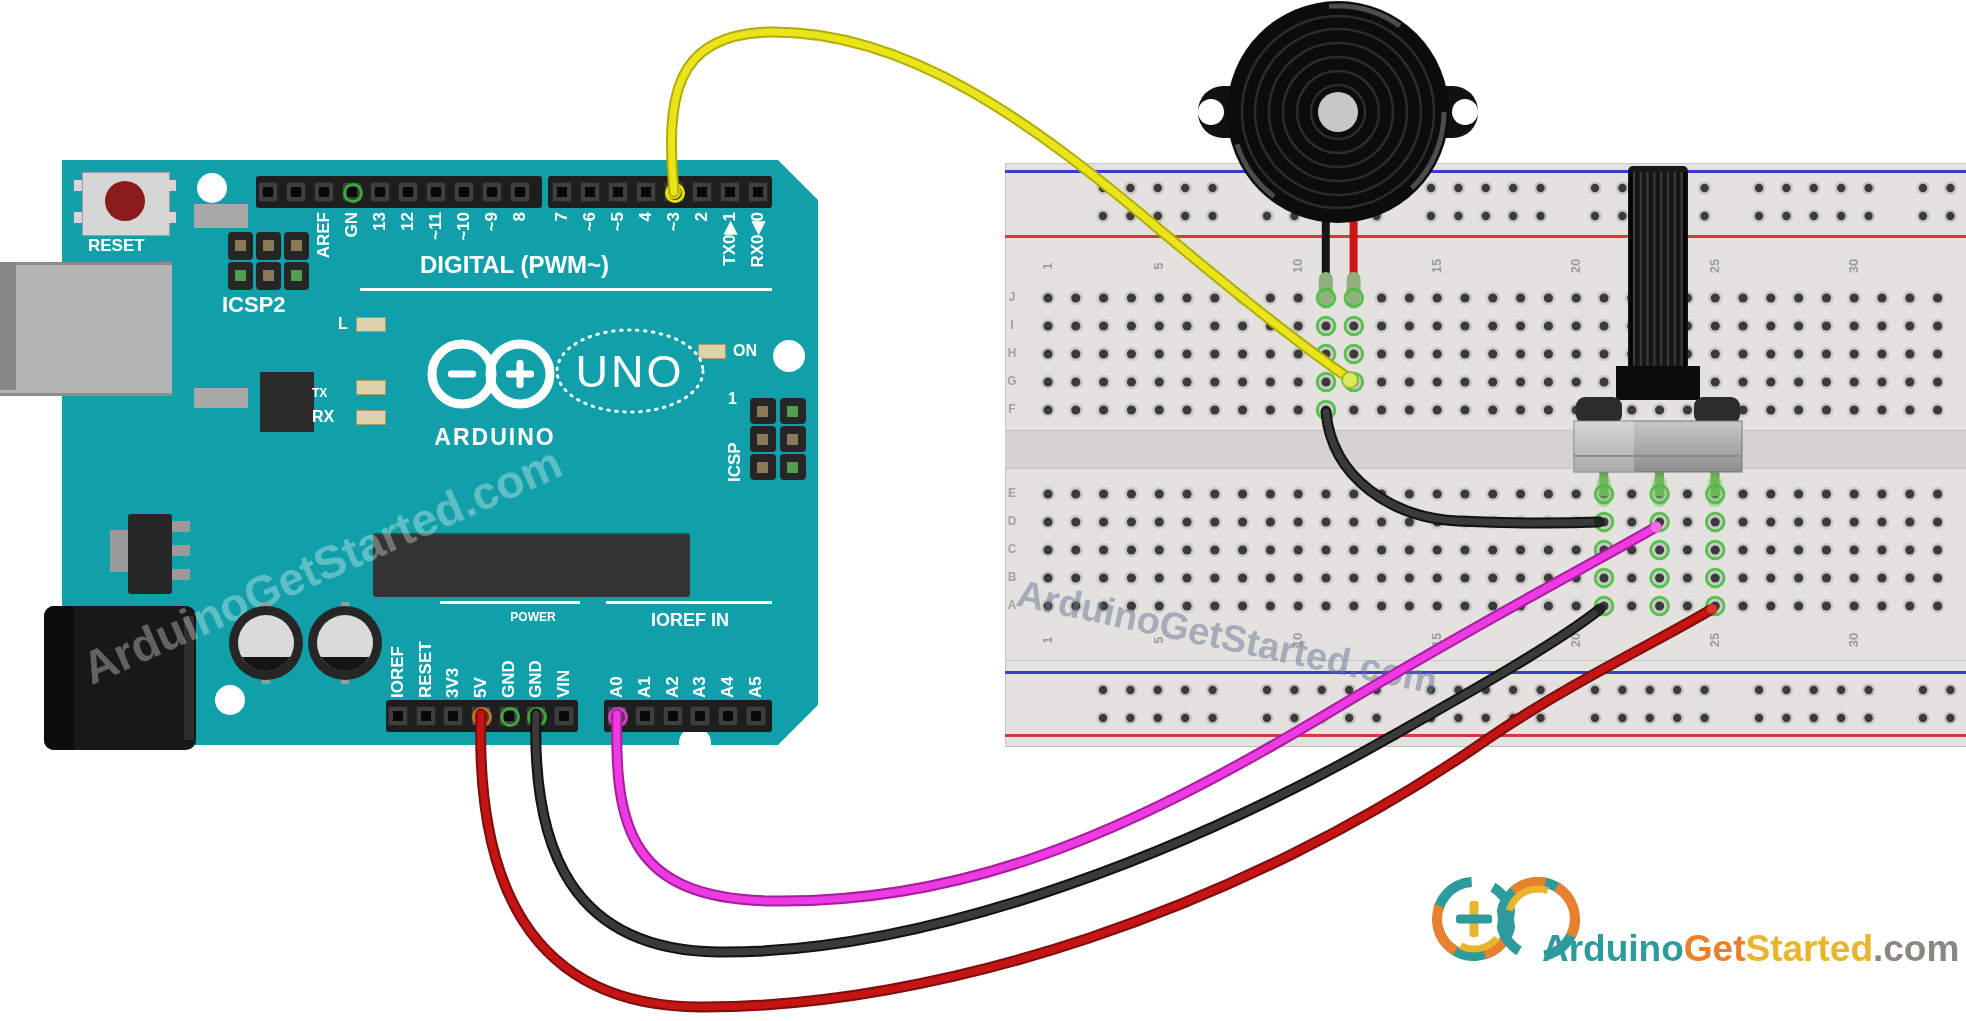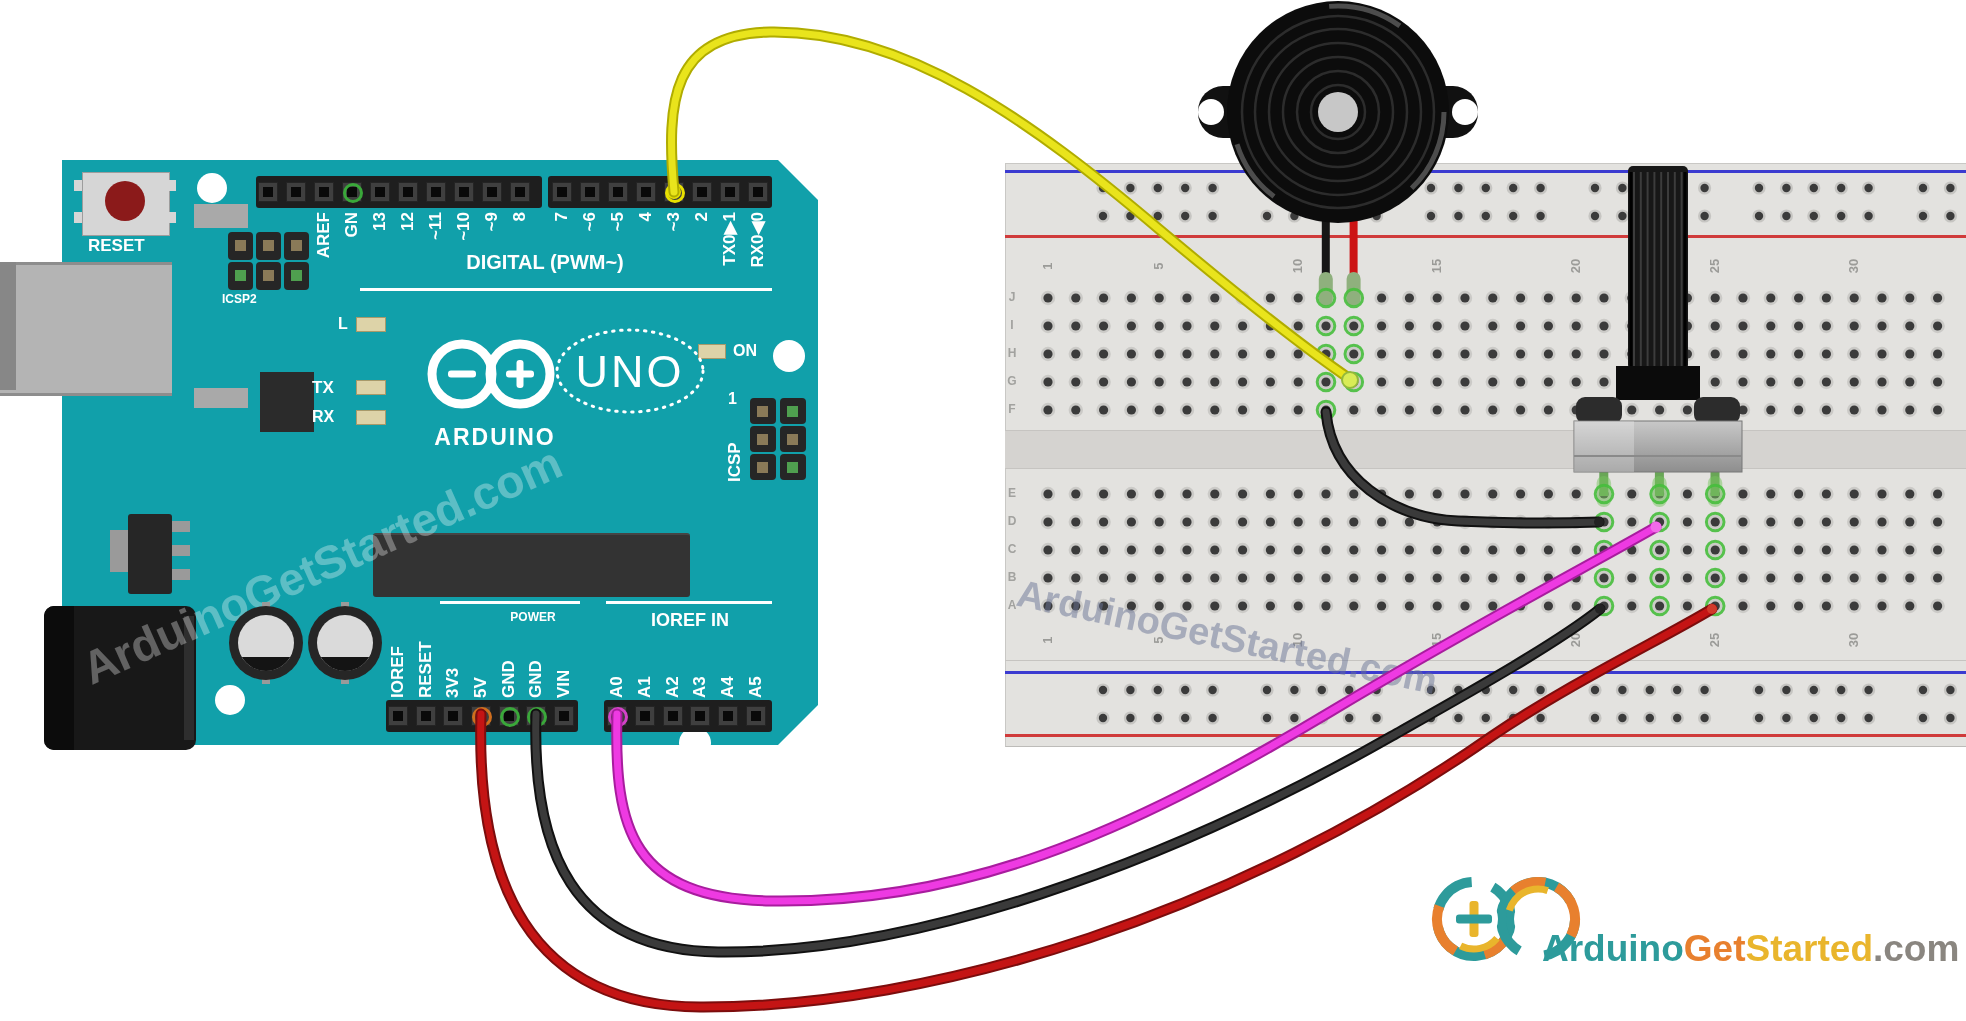--- a/index.html
+++ b/index.html
@@ -68,47 +68,47 @@
   <div class="abs" style="left:170px;top:521px;width:20px;height:11px;background:#9a9a9a;z-index:3"></div>
   <div class="abs" style="left:170px;top:545px;width:20px;height:11px;background:#9a9a9a;z-index:3"></div>
   <div class="abs" style="left:170px;top:569px;width:20px;height:11px;background:#9a9a9a;z-index:3"></div>
   <div class="abs" style="left:128px;top:514px;width:44px;height:80px;background:#262626;border-radius:3px;z-index:3"></div>
 
   <div class="abs" style="left:373px;top:533px;width:317px;height:62px;background:#333;border-radius:3px;border-top:2px solid #454545;z-index:3"></div>
   <div class="abs" style="left:260px;top:372px;width:54px;height:60px;background:#2b2b2b;z-index:3"></div>
 
   <div class="blabel" style="left:338px;top:315px;font-size:16px">L</div>
   <div class="led" style="left:356px;top:317px;width:30px;height:15px"></div>
-  <div class="blabel" style="left:312px;top:378px;font-size:17px">TX</div>
+  <div class="blabel" style="left:312px;top:386px;font-size:12px">TX</div>
   <div class="led" style="left:356px;top:380px;width:30px;height:15px"></div>
   <div class="blabel" style="left:312px;top:408px;font-size:16px">RX</div>
   <div class="led" style="left:356px;top:410px;width:30px;height:15px"></div>
   <div class="led" style="left:698px;top:344px;width:28px;height:15px"></div>
   <div class="blabel" style="left:733px;top:342px;font-size:16px">ON</div>
 
   <div class="mhole" style="left:197px;top:173px;width:30px;height:30px"></div>
   <div class="mhole" style="left:773px;top:340px;width:32px;height:32px"></div>
   <div class="mhole" style="left:215px;top:685px;width:30px;height:30px"></div>
   <div class="mhole" style="left:679px;top:727px;width:32px;height:32px"></div>
 
   <div class="blabel" style="left:410px;top:424px;width:170px;text-align:center;font-size:23px;letter-spacing:2px">ARDUINO</div>
 
-  <div class="blabel" style="left:420px;top:251px;width:250px;text-align:center;font-size:20px">DIGITAL (PWM~)</div>
+  <div class="blabel" style="left:420px;top:251px;width:250px;font-size:24px">DIGITAL (PWM~)</div>
   <div class="wline" style="left:360px;top:288px;width:412px"></div>
   <div class="wline" style="left:440px;top:601px;width:140px"></div>
   <div class="blabel" style="left:473px;top:610px;width:120px;text-align:center;font-size:12px">POWER</div>
   <div class="wline" style="left:606px;top:601px;width:166px"></div>
   <div class="blabel" style="left:620px;top:610px;width:140px;text-align:center;font-size:18px">IOREF IN</div>
 
   <div class="strip" style="left:256px;top:176px;width:286px;height:32px"></div>
   <div class="strip" style="left:548px;top:176px;width:224px;height:32px"></div>
   <div class="strip" style="left:386px;top:700px;width:192px;height:32px"></div>
   <div class="strip" style="left:604px;top:700px;width:168px;height:32px"></div>
 
-  <div class="blabel" style="left:222px;top:292px;font-size:12px">ICSP2</div>
+  <div class="blabel" style="left:222px;top:292px;font-size:22px">ICSP2</div>
   <div class="blabel" style="left:728px;top:390px;font-size:16px">1</div>
   <div class="vlabel" style="left:726px;top:482px;width:62px">ICSP</div>
 
   <div class="wm" id="wm-board">ArduinoGetStarted.com</div>
   <div class="wm" id="wm-bb">ArduinoGetStarted.com</div>
 
   <div id="bb"></div>
   <div class="railline" style="left:1005px;top:170px;width:961px;background:#3b3bd0"></div>
   <div class="railline" style="left:1005px;top:235px;width:961px;background:#d03b3b"></div>
   <div class="railline" style="left:1005px;top:671px;width:961px;background:#3b3bd0"></div>

